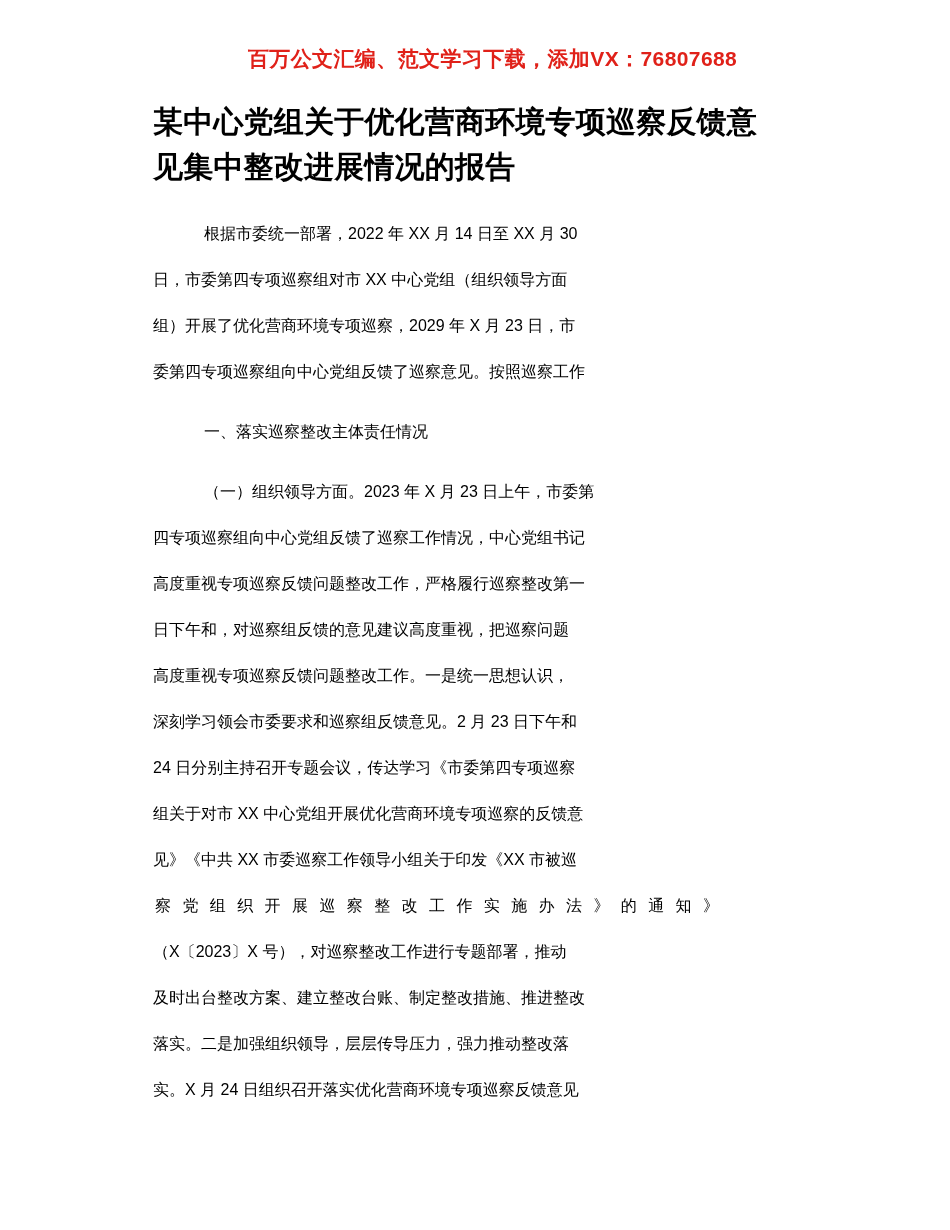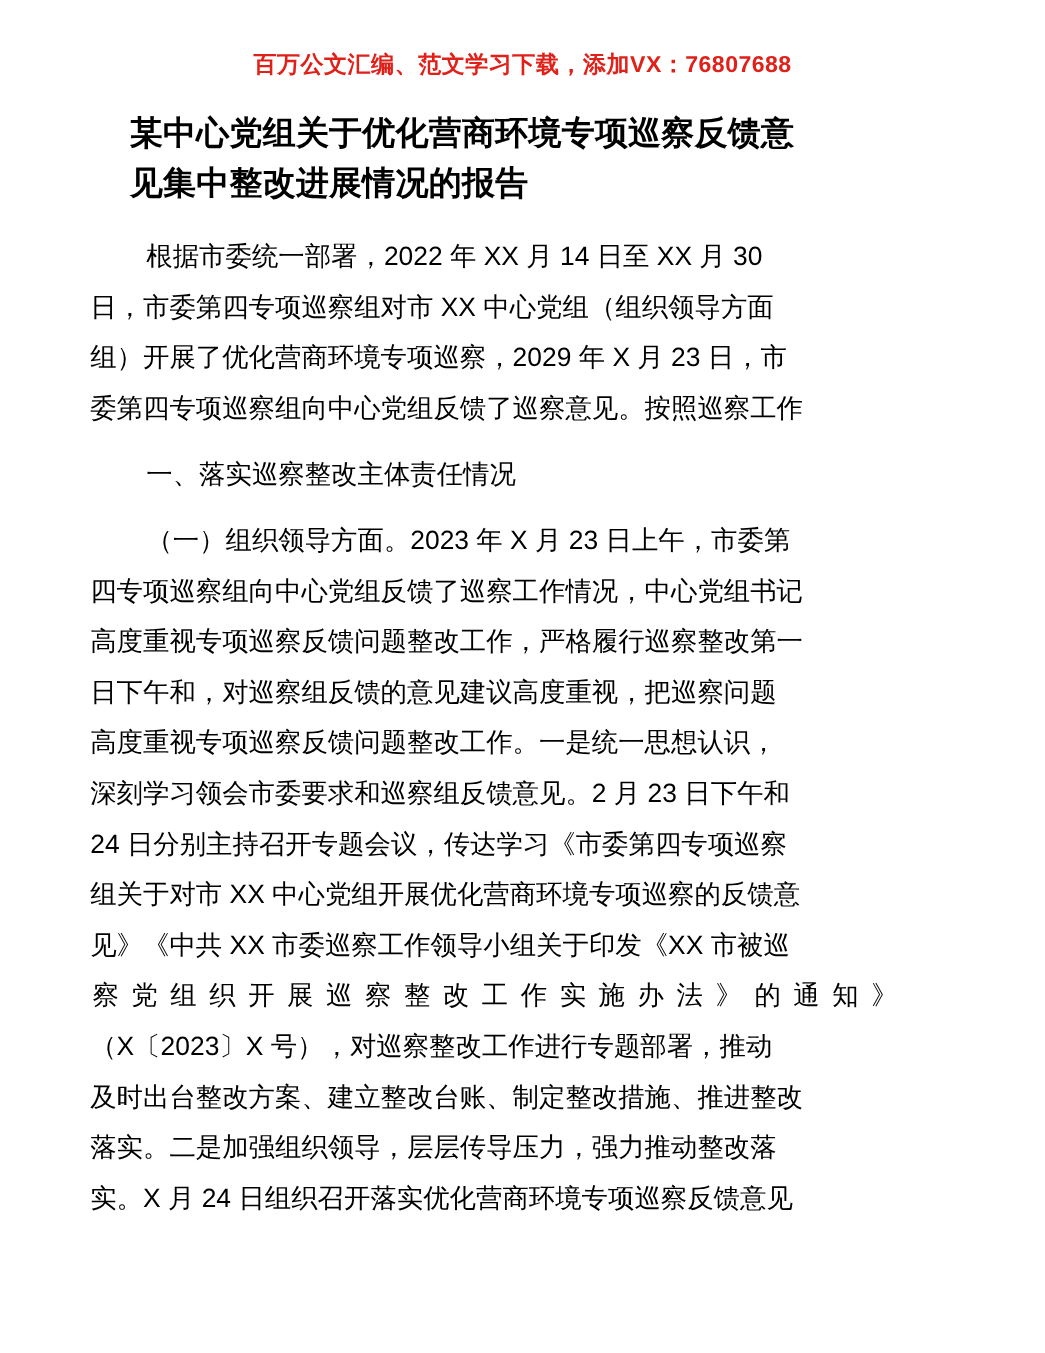--- a/index.html
+++ b/index.html
@@ -15,20 +15,21 @@
     overflow: hidden;
     position: relative;
   }
 
   .page {
     width: 950px;
     height: 1230px;
     box-sizing: border-box;
     position: relative;
     background: #ffffff;
+    padding-left: 35px;
   }
 
   
   .ad-banner {
     width: 100%;
     text-align: center;
     padding-top: 48px;
     line-height: 1;
   }
   .ad-banner .ad-text {
@@ -57,22 +58,22 @@
   .body-area {
     padding: 0 0 0 0;
     margin-top: 22px;
   }
 
   
   .ln {
     display: block;
     box-sizing: border-box;
     width: 684px;
-    margin-left: 82px;
-    font-size: 24px;
+    margin-left: 118px;
+    font-size: 16px;
     line-height: 46px;
     height: 46px;
     white-space: nowrap;
     letter-spacing: 0;
   }
   
   .ln.wide {
     letter-spacing: 11.4px;
     text-indent: 2px;
   }

